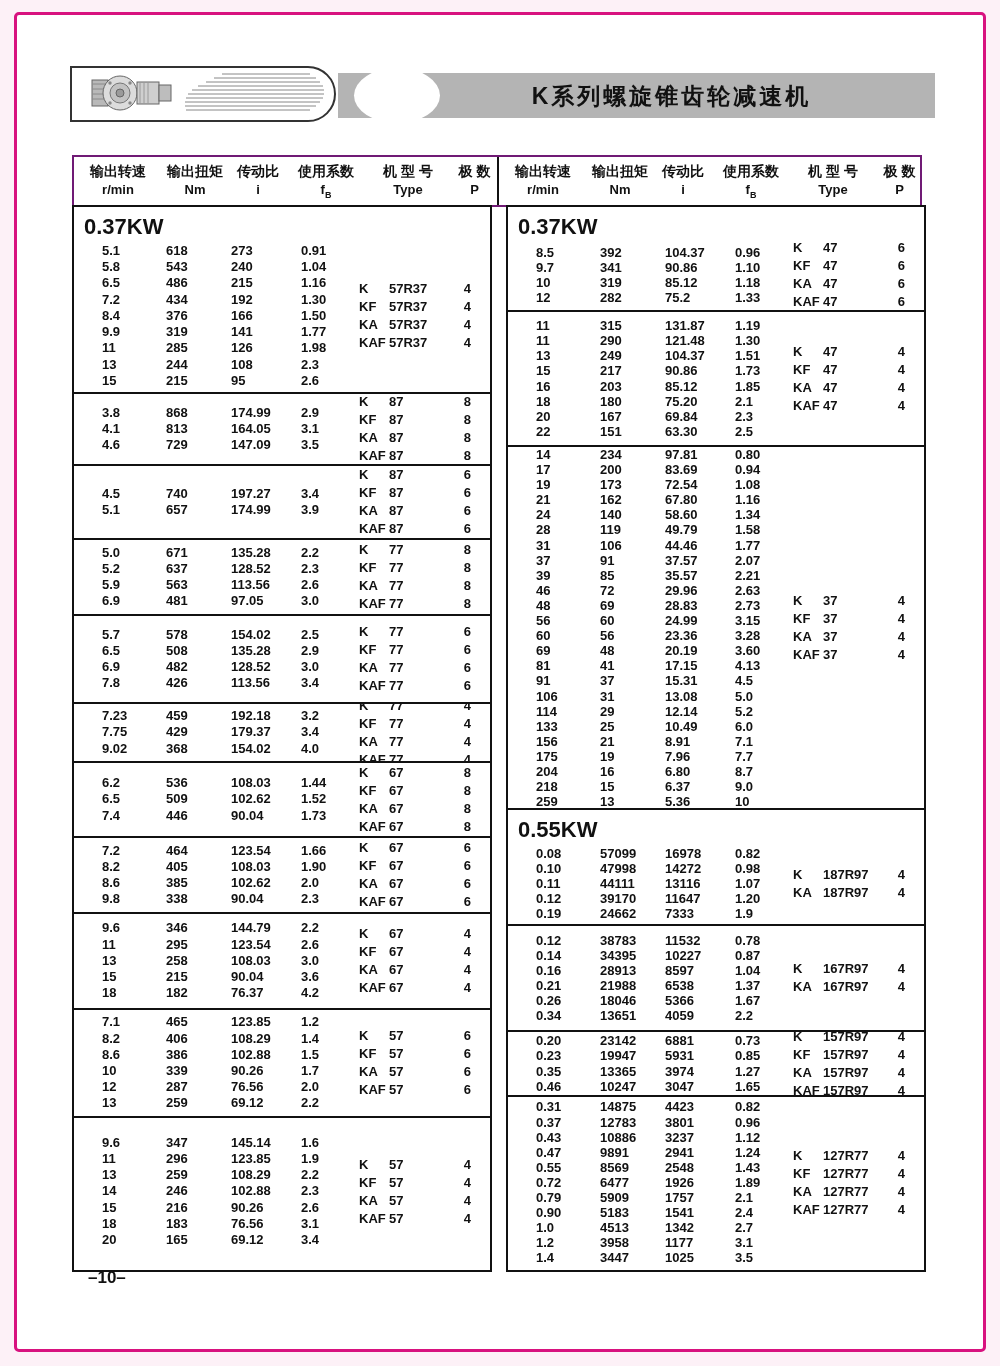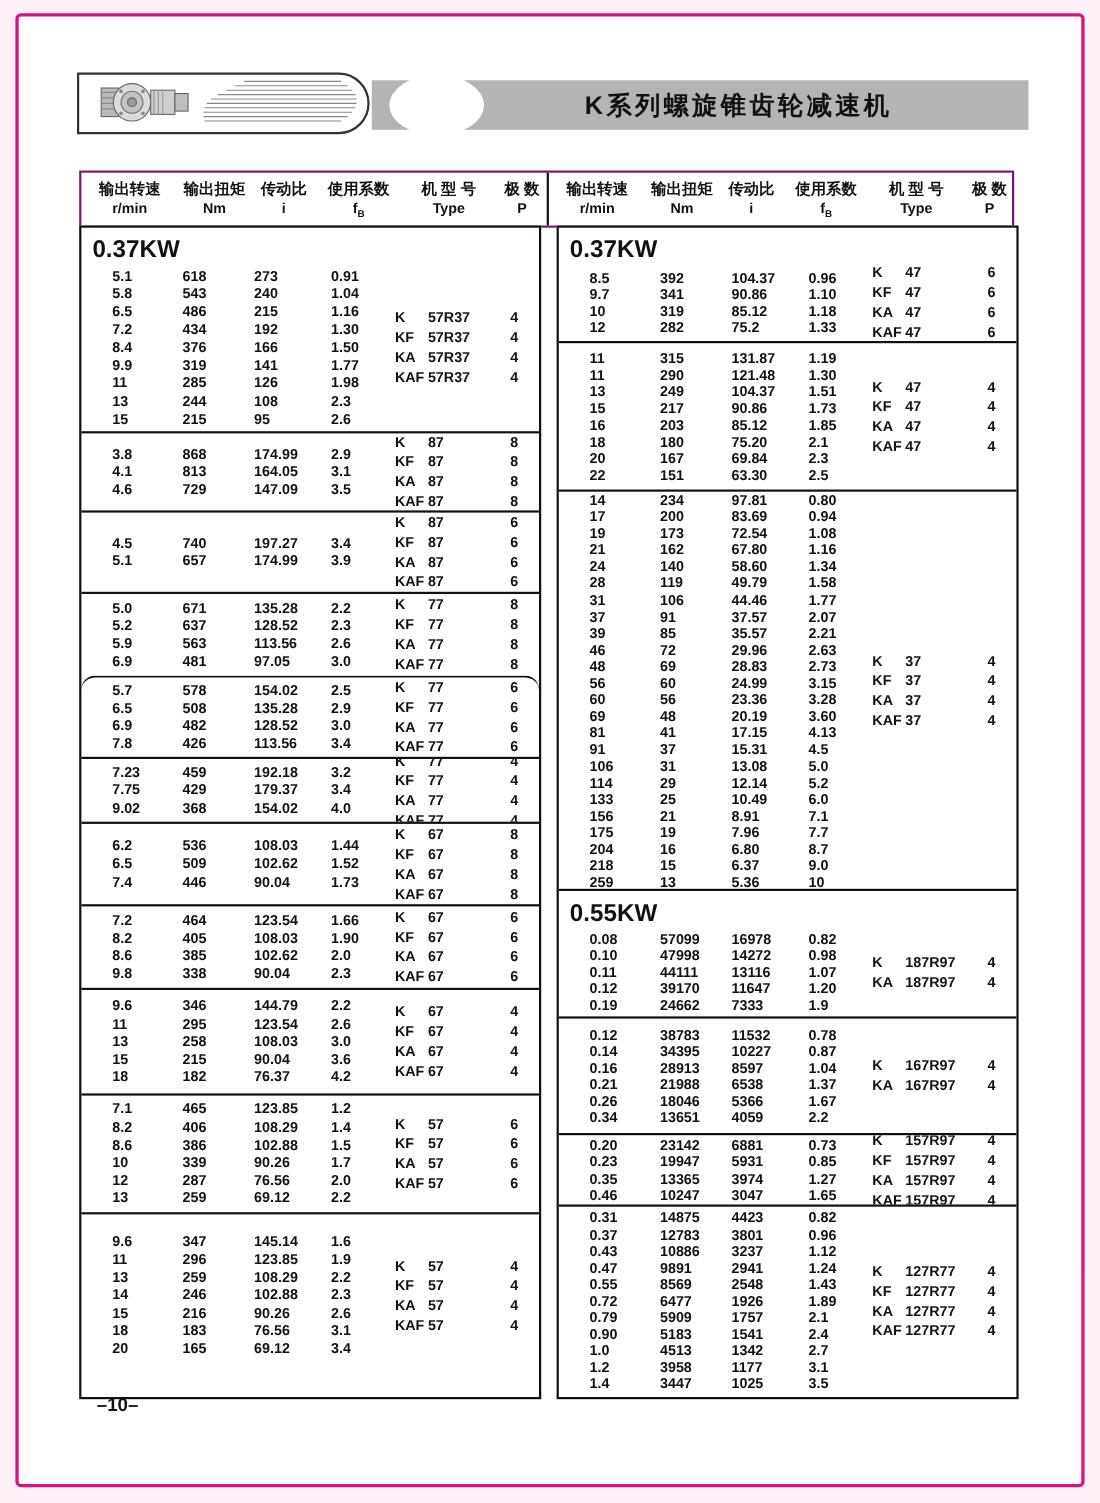--- a/index.html
+++ b/index.html
@@ -301,21 +301,21 @@
               <span class="tpole">8</span>
             </div>
             <div class="tline">
               <span class="tprefix">KAF</span>
               <span class="tmodel">77</span>
               <span class="tpole">8</span>
             </div>
           </div>
         </div>
       </div>
-      <div class="block" style="height: 74px; border-radius: 13px;">
+      <div class="block" style="height: 88px;">
         <div class="block-body">
           <div class="data-grid">
             <div class="dcell c0">5.7</div>
             <div class="dcell c1">578</div>
             <div class="dcell c2">154.02</div>
             <div class="dcell c3">2.5</div>
             <div class="dcell c0">6.5</div>
             <div class="dcell c1">508</div>
             <div class="dcell c2">135.28</div>
             <div class="dcell c3">2.9</div>

